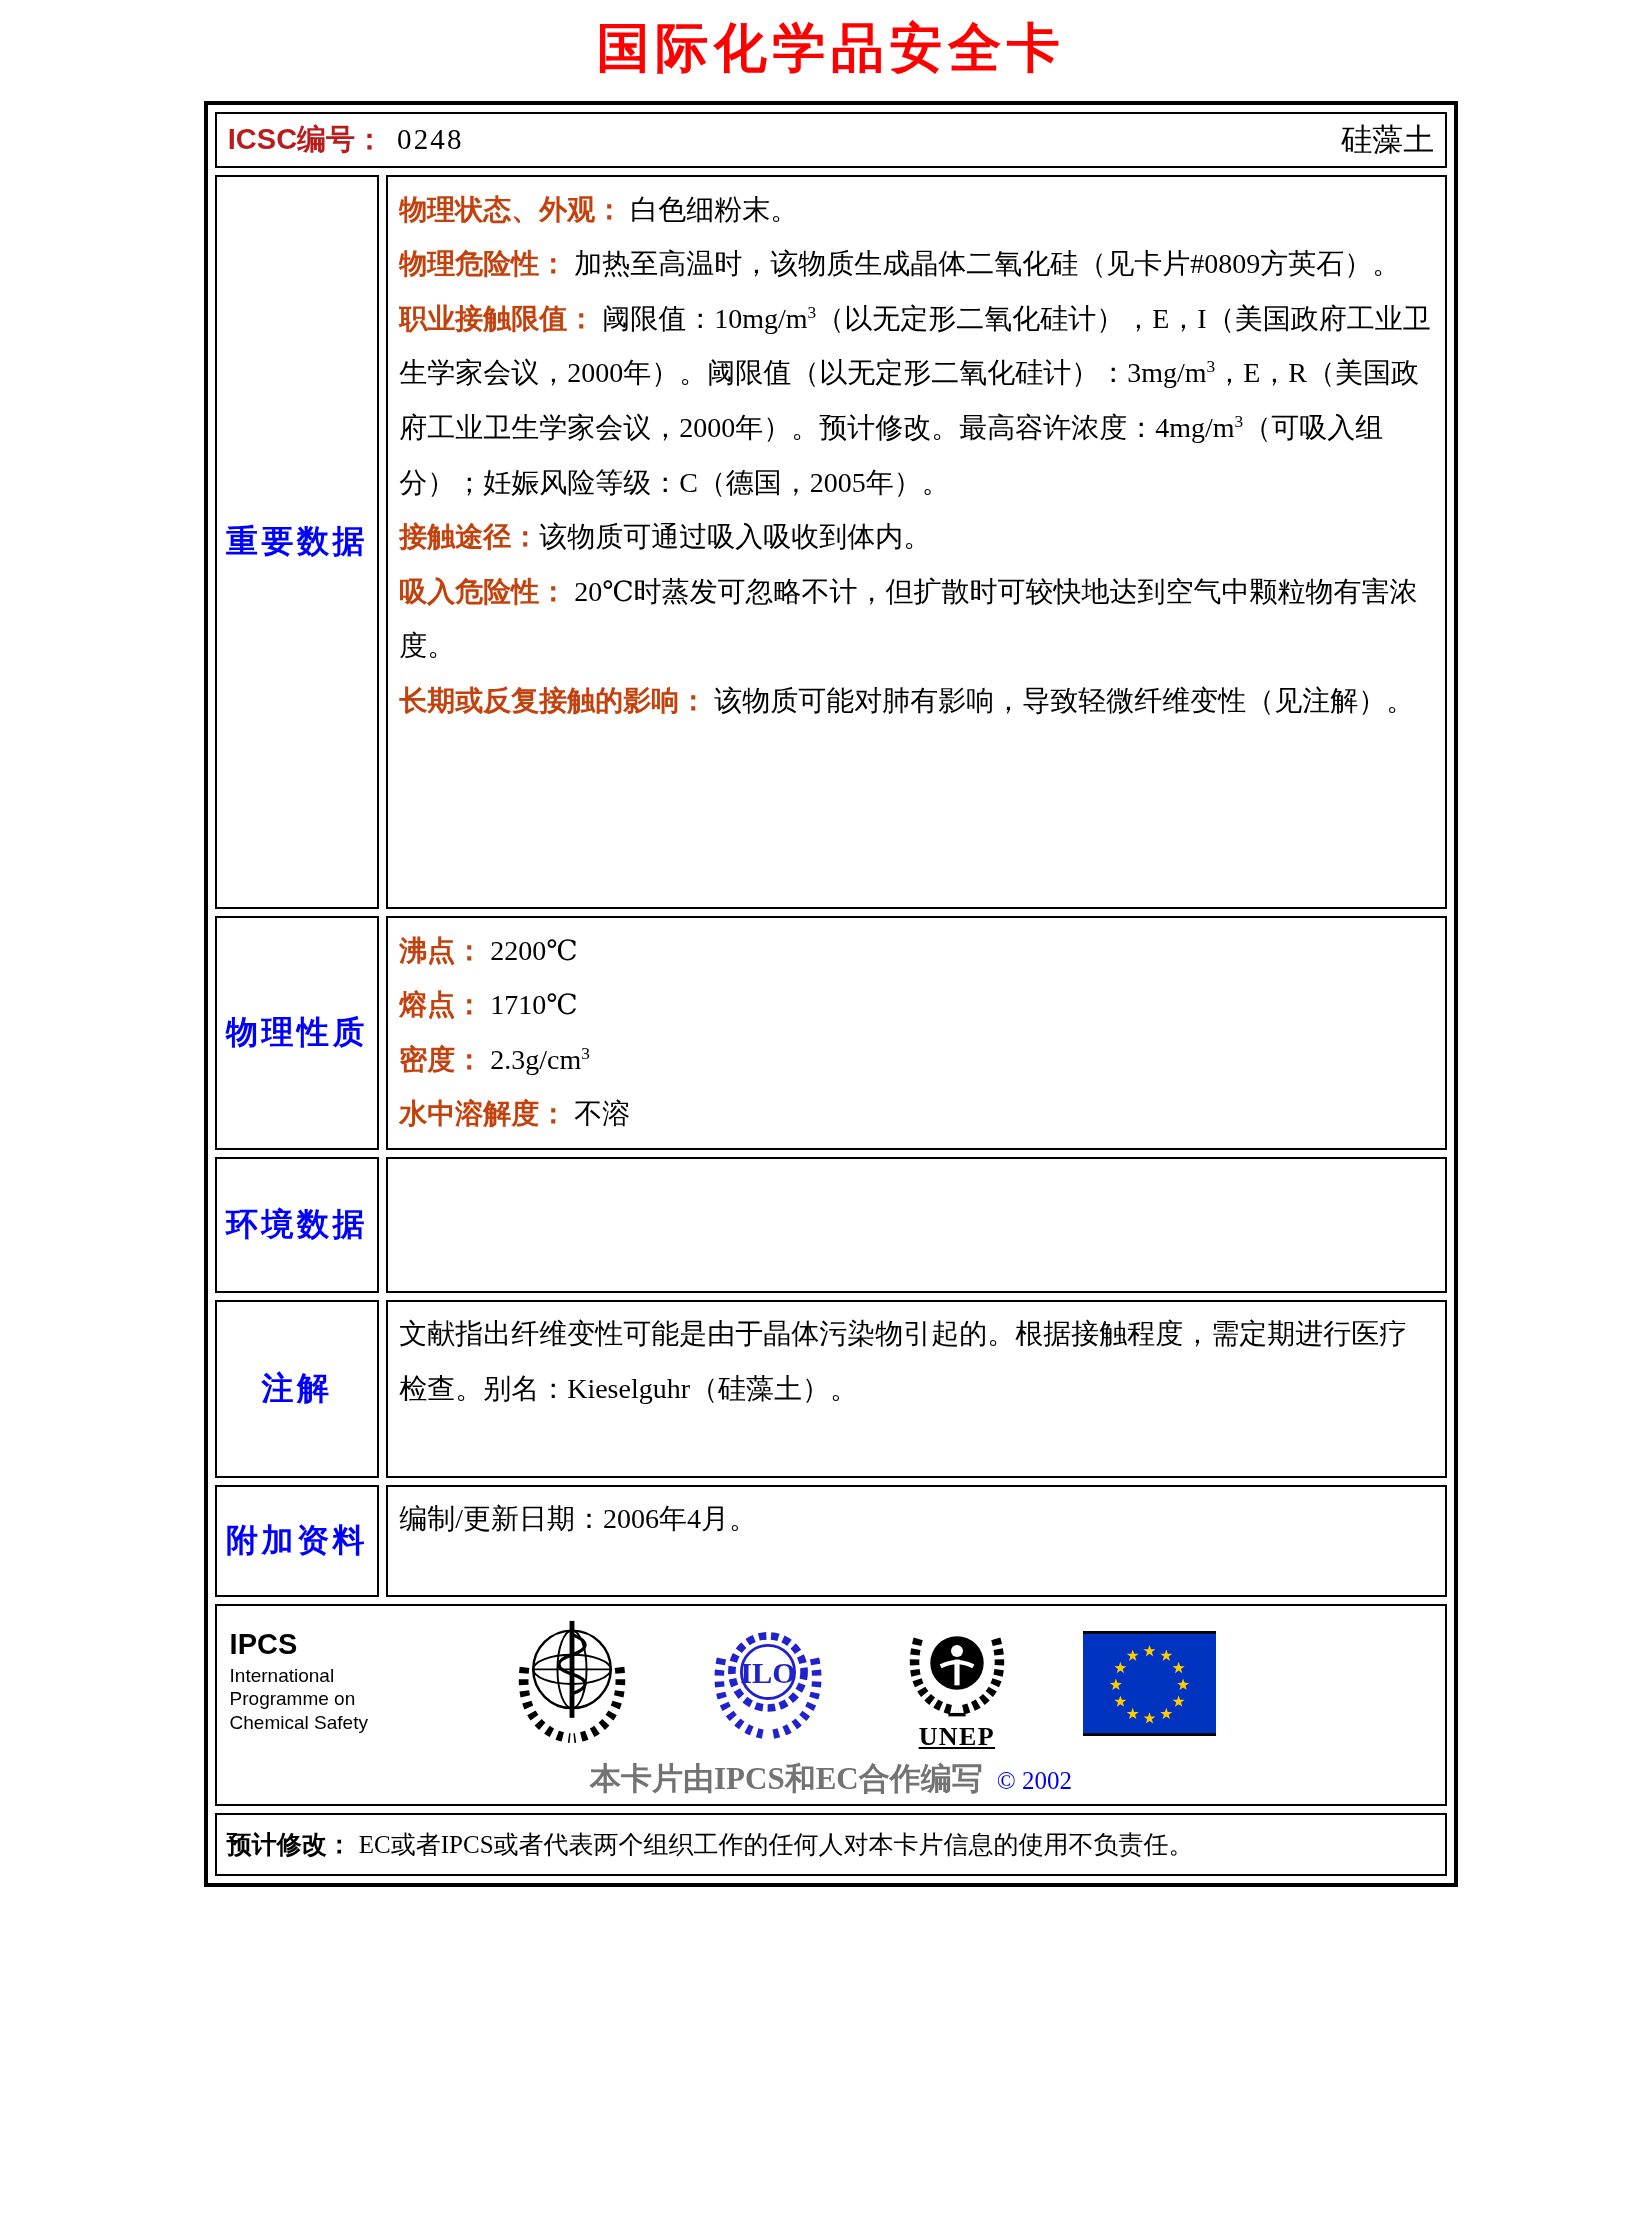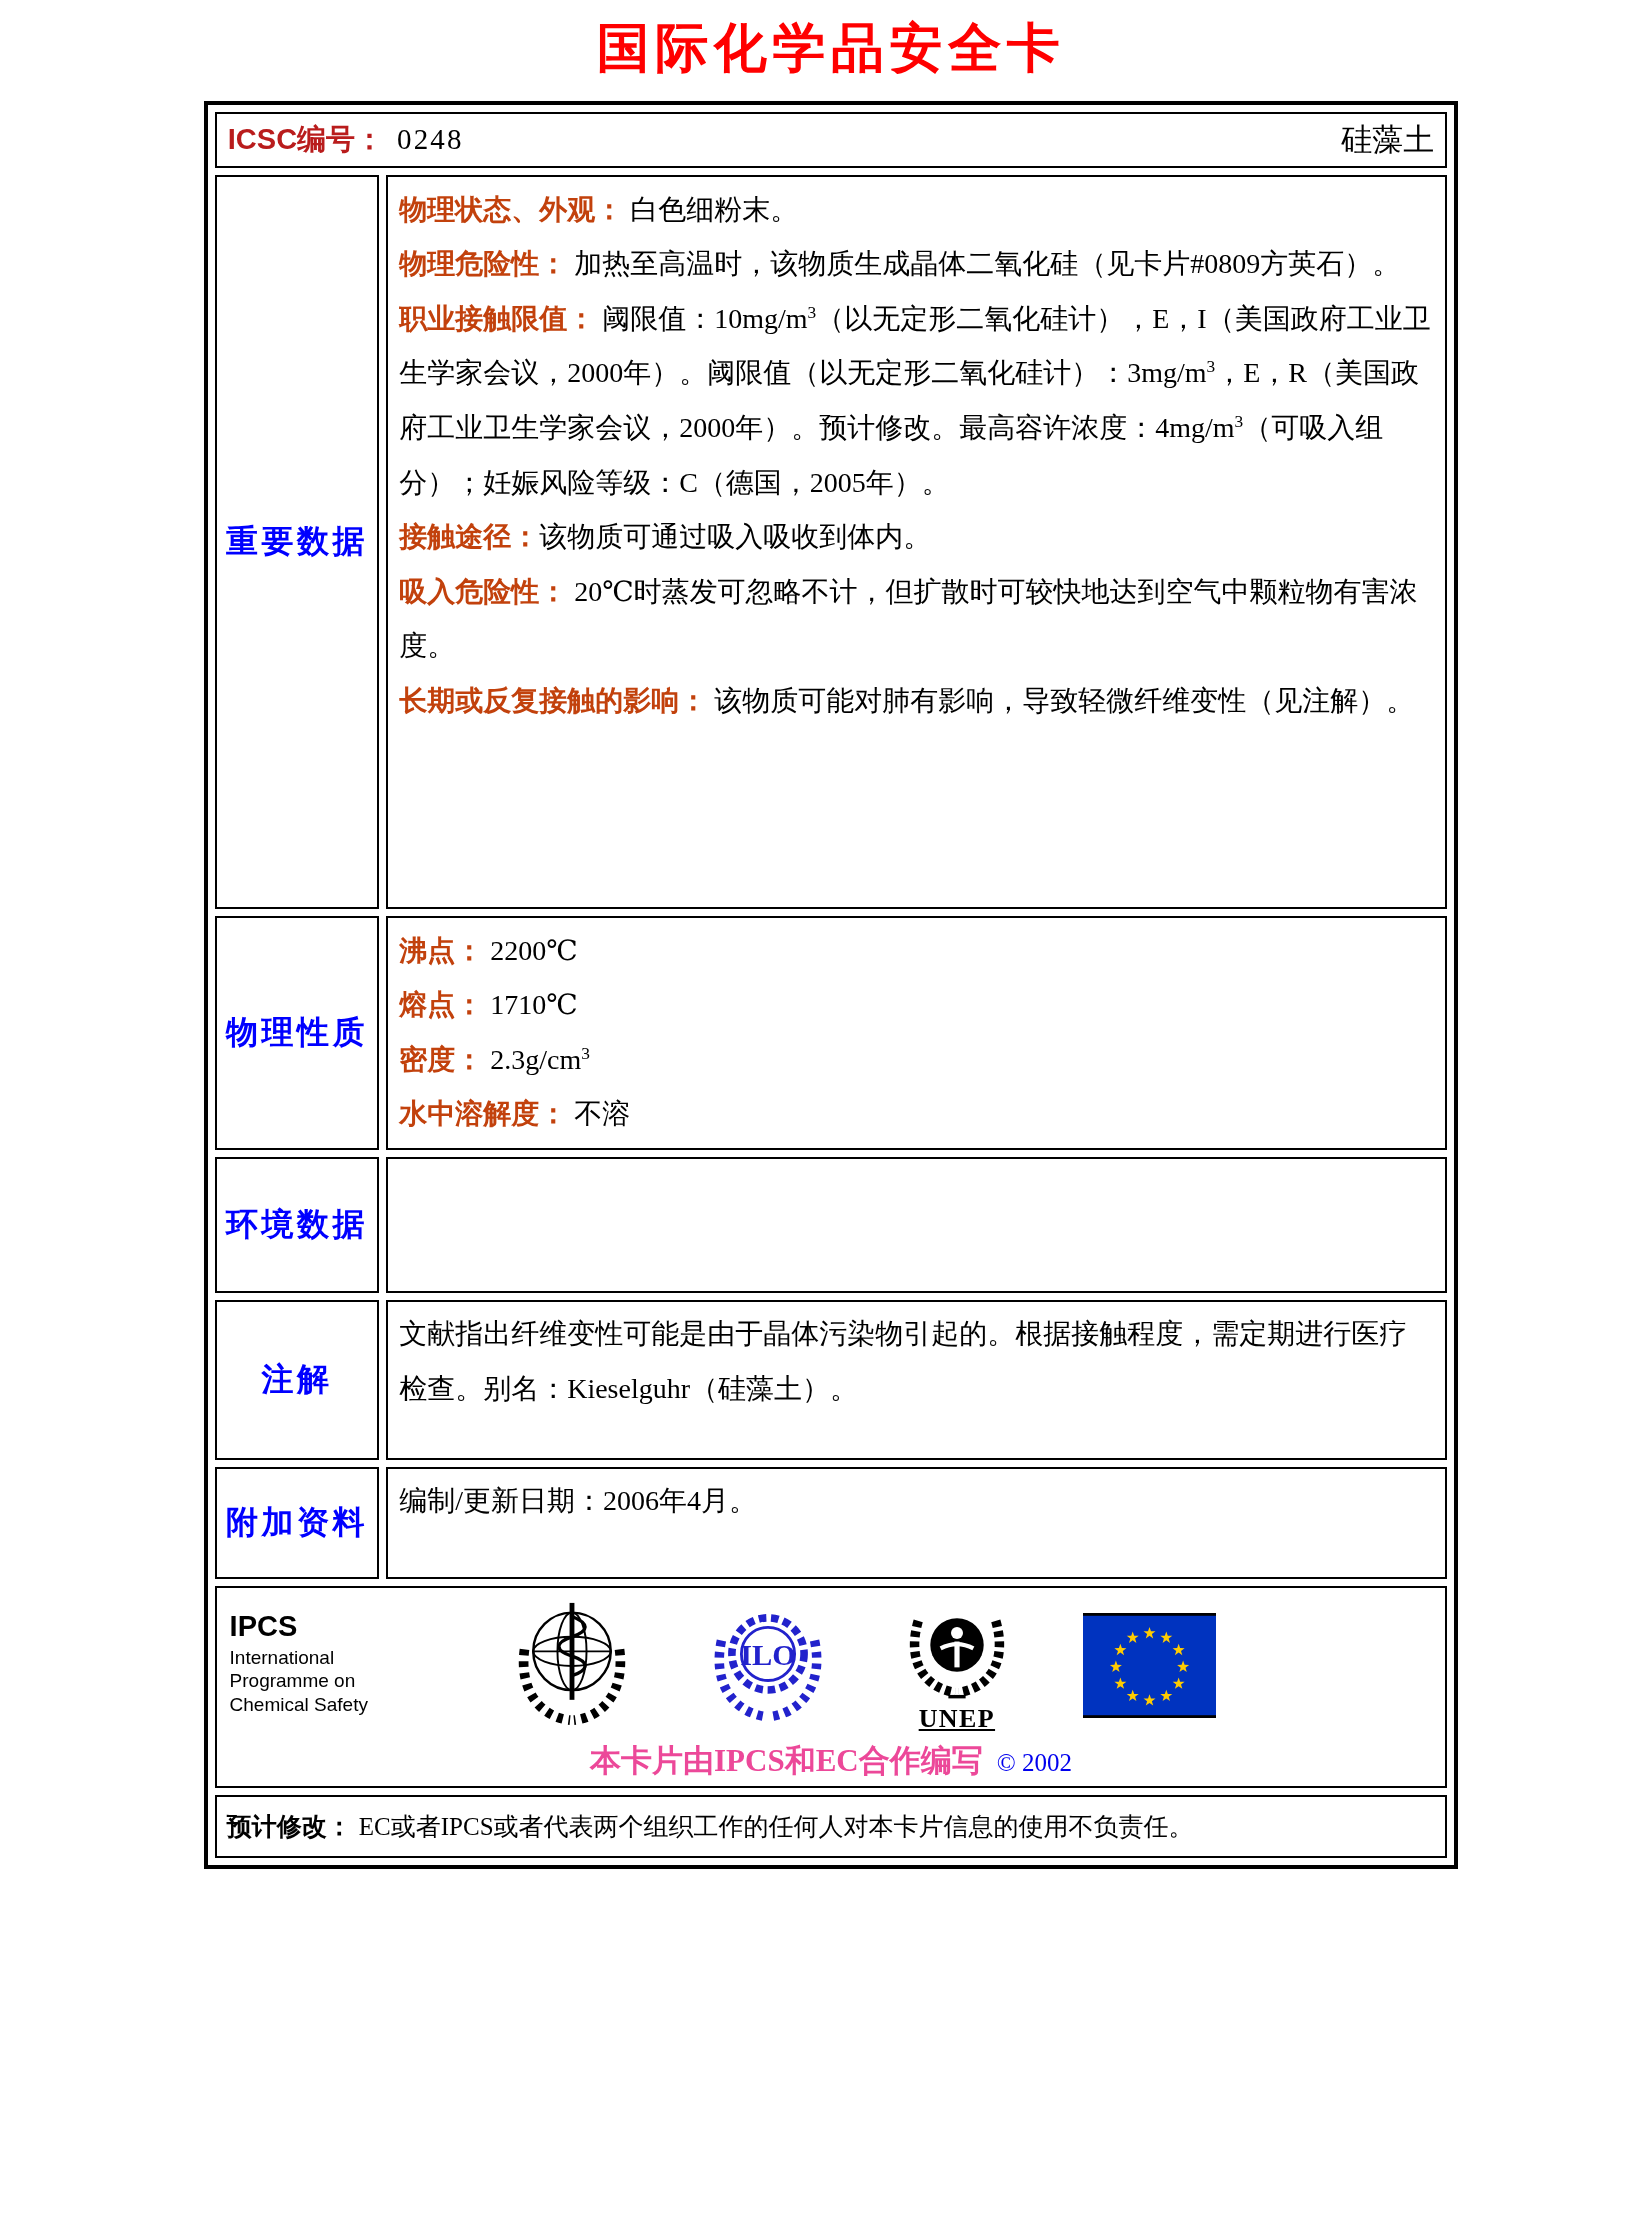--- a/index.html
+++ b/index.html
@@ -29,21 +29,21 @@
   .logos-flex{display:flex;justify-content:space-between;align-items:flex-start;height:140px;padding:2.8px 4.2px 0 4.2px;}
   .ipcs-block{width:210px;padding-top:15.4px;}
   .ipcs-name{font-family:"Liberation Sans","DejaVu Sans",sans-serif;
         font-weight:bold;font-size:29px;}
   .ipcs-full{font-family:"Liberation Sans","DejaVu Sans",sans-serif;
         font-size:19px;line-height:1.25;white-space:pre-line;margin-top:2.8px;}
   .unep-block{text-align:center;text-decoration:underline;}
   .unep-label{font-weight:bold;font-size:26px;letter-spacing:1.4px;margin-top:-4.2px;}
   .logo-spacer{width:147px;}
   .caption{text-align:center;margin-top:5.6px;}
-  .cap-main{color:#ec4899;font-weight:bold;font-size:31px;}
+  .cap-main{color:#737373;font-weight:bold;font-size:31px;}
   .cap-copy{color:#0000ee;font-size:25px;margin-left:11.2px;}
   .legal-cell{vertical-align:middle;padding:0 9.8px;}
   .legal-cell p{margin:0;font-size:25px;line-height:1.4;}
   .legal-label{font-weight:bold;
         font-family:"Liberation Sans","DejaVu Sans",sans-serif;margin-right:7px;}
   .eu-flag{margin-top:18px;}
 </style>
 </head>
 <body>
 
@@ -89,21 +89,21 @@
             <p><span class="blab">水中溶解度：</span><span> 不溶</span></p>
           </td>
     </tr>
 
     <tr>
       <td class="cell label-cell" style="height:136px">环境数据</td>
       <td class="cell content-cell"></td>
     </tr>
 
     <tr>
-      <td class="cell label-cell" style="height:160px">注解</td>
+      <td class="cell label-cell" style="height:178px">注解</td>
       <td class="cell content-cell">
             <p><span>文献指出纤维变性可能是由于晶体污染物引起的。根据接触程度，需定期进行医疗检查。别名：Kieselguhr（硅藻土）。</span></p>
           </td>
     </tr>
 
     <tr>
       <td class="cell label-cell" style="height:112px">附加资料</td>
       <td class="cell content-cell">
             <p><span>编制/更新日期：2006年4月。</span></p>
           </td>

